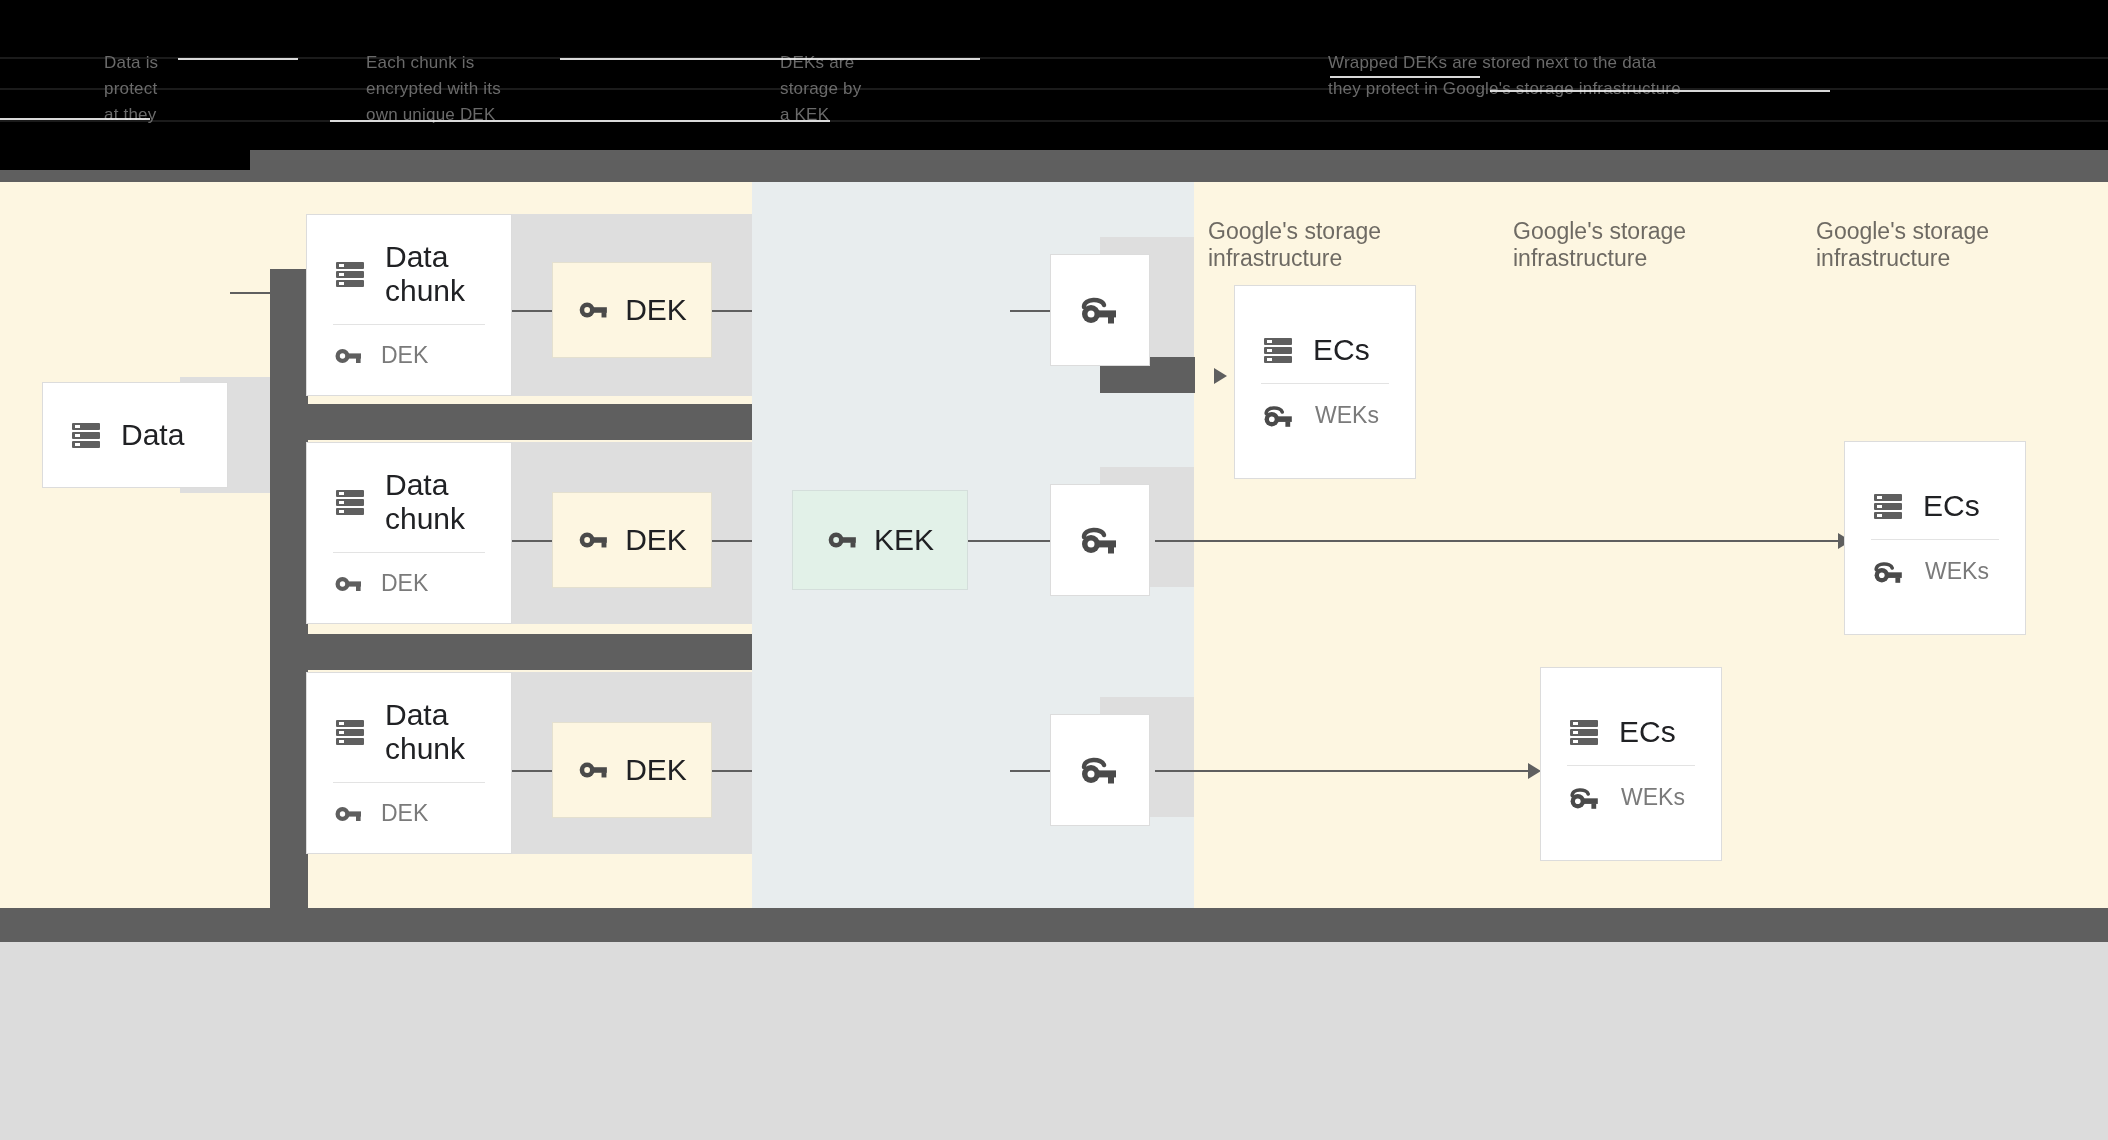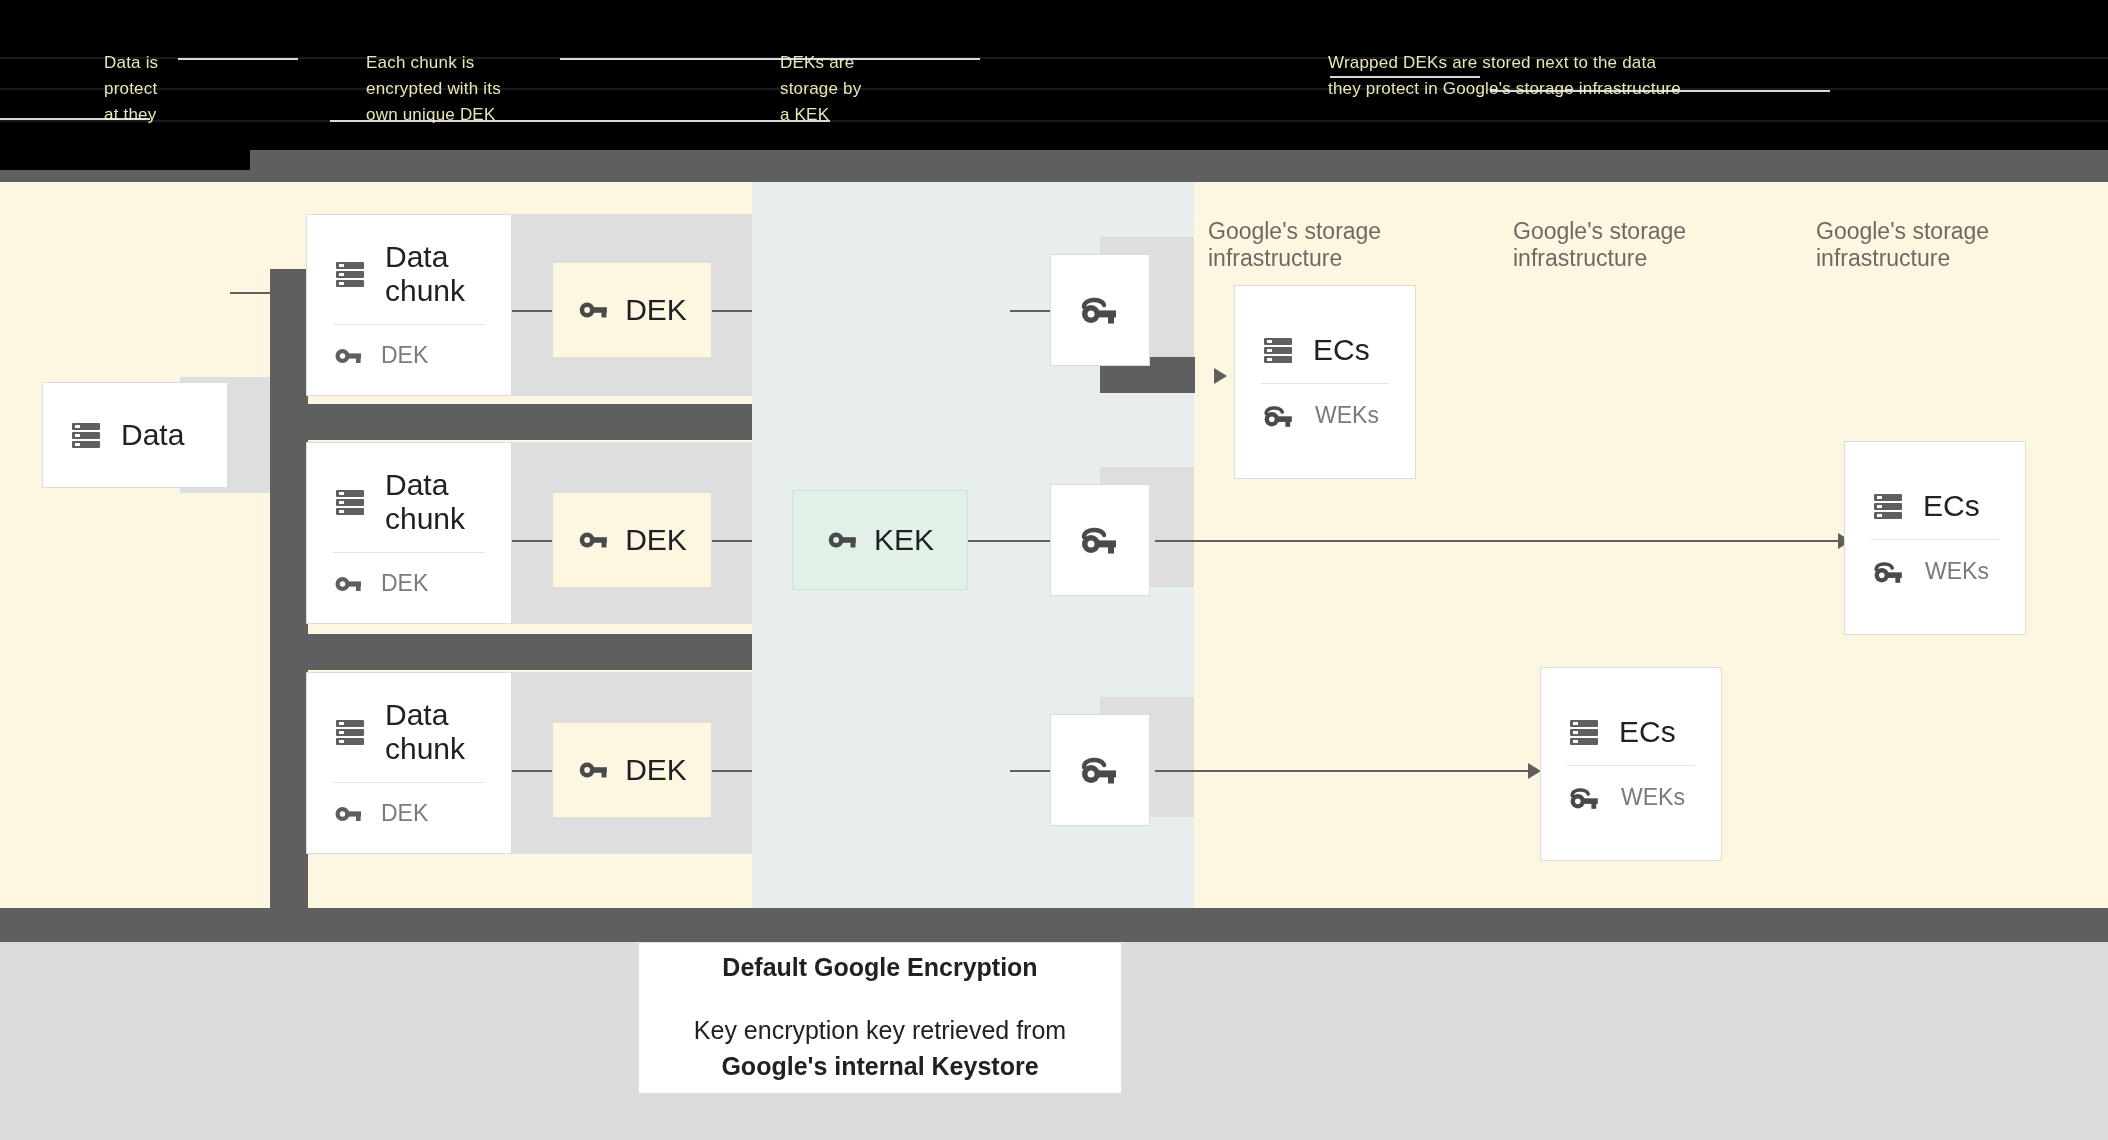--- a/index.html
+++ b/index.html
@@ -11,21 +11,21 @@
   }
   #root { position: relative; width: 2108px; height: 1140px; background: #000; }
 
   
   .header-band {
     position: absolute; left: 0; top: 0; width: 2108px; height: 160px;
     background: #000;
   }
   .hdr-col { position: absolute; }
   .hdr-line {
-    color: #fef9c3;
+    color: #737373;
     font-size: 17px;
     line-height: 26px;
     white-space: nowrap;
     letter-spacing: .2px;
     opacity: .92;
   }
   .hdr-rule {
     position: absolute;
     height: 2px;
     background: #1b1b1b;
@@ -504,21 +504,14 @@
         </span>
         <span class="card-sub">WEKs</span>
       </div>
     </div>
 
   </div>
 
   <div class="frame-bottom"></div>
   <div class="bottom-area"></div>
 
-  <div class="caption" style="left:638px;top:942px;width:484px;height:152px;">
-    <div class="caption-title">Default Google Encryption</div>
-    <div class="caption-body">
-      <span>Key encryption key retrieved from</span><br>
-      <b>Google's internal Keystore</b>
-    </div>
-  </div>
 
 </div>
 
 </body></html>

